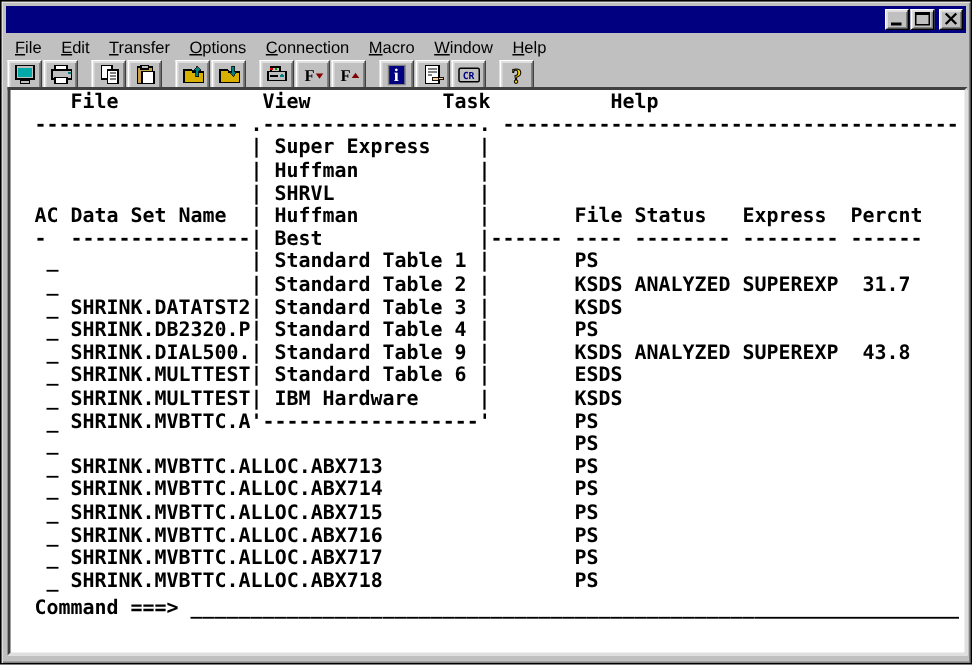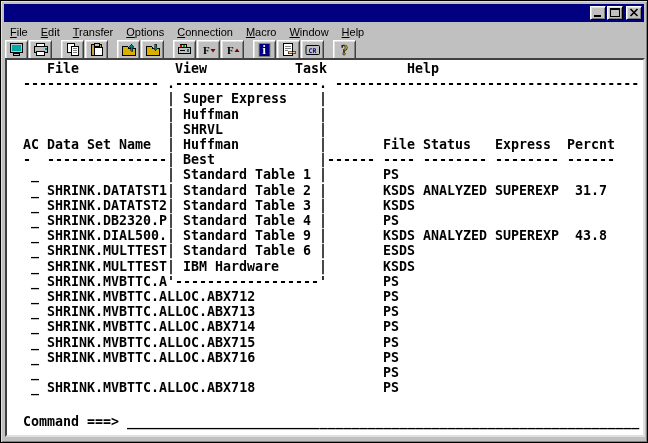--- a/index.html
+++ b/index.html
@@ -211,21 +211,20 @@
         <span class="x-routine">--------</span>
         <span class="x-pcth">------</span>
       </div>
 
       <div class="trow" style="top:107.4px">
         <span class="x-sel">_</span>
         <span class="x-type">PS</span>
       </div>
       <div class="trow" style="top:122.6px">
         <span class="x-sel">_</span>
-        <span class="x-name">SHRINK.DATATST1</span>
         <span class="x-type">KSDS</span>
         <span class="x-status">ANALYZED</span>
         <span class="x-routine">SUPEREXP</span>
         <span class="x-pct">31.7</span>
       </div>
       <div class="trow" style="top:137.8px">
         <span class="x-sel">_</span>
         <span class="x-name">SHRINK.DATATST2</span>
         <span class="x-type">KSDS</span>
       </div>
@@ -252,21 +251,20 @@
         <span class="x-name">SHRINK.MULTTEST</span>
         <span class="x-type">KSDS</span>
       </div>
       <div class="trow" style="top:213.8px">
         <span class="x-sel">_</span>
         <span class="x-name">SHRINK.MVBTTC.A</span>
         <span class="x-type">PS</span>
       </div>
       <div class="trow" style="top:229px">
         <span class="x-sel">_</span>
-        <span class="x-name">SHRINK.MVBTTC.ALLOC.ABX712</span>
         <span class="x-type">PS</span>
       </div>
       <div class="trow" style="top:244.2px">
         <span class="x-sel">_</span>
         <span class="x-name">SHRINK.MVBTTC.ALLOC.ABX713</span>
         <span class="x-type">PS</span>
       </div>
       <div class="trow" style="top:259.4px">
         <span class="x-sel">_</span>
         <span class="x-name">SHRINK.MVBTTC.ALLOC.ABX714</span>
@@ -277,29 +275,30 @@
         <span class="x-name">SHRINK.MVBTTC.ALLOC.ABX715</span>
         <span class="x-type">PS</span>
       </div>
       <div class="trow" style="top:289.8px">
         <span class="x-sel">_</span>
         <span class="x-name">SHRINK.MVBTTC.ALLOC.ABX716</span>
         <span class="x-type">PS</span>
       </div>
       <div class="trow" style="top:305px">
         <span class="x-sel">_</span>
+        <span class="x-name">SHRINK.MVBTTC.ALLOC.ABX717</span>
         <span class="x-type">PS</span>
       </div>
       <div class="trow" style="top:320.2px">
         <span class="x-sel">_</span>
         <span class="x-name">SHRINK.MVBTTC.ALLOC.ABX718</span>
         <span class="x-type">PS</span>
       </div>
 
-      <div class="trow" style="top:354px">
+      <div class="trow" style="top:338px">
         <span class="x-prompt">Command ===&gt;</span>
         <span class="x-cmd">________________________________________________________________</span>
       </div>
 
       <div class="popup">
         <div class="prow" style="top:0">
               <span style="left:0">.------------------.</span>
             </div>
         <div class="prow" style="top:15.2px">
               <span class="ppipe-l">|</span>

